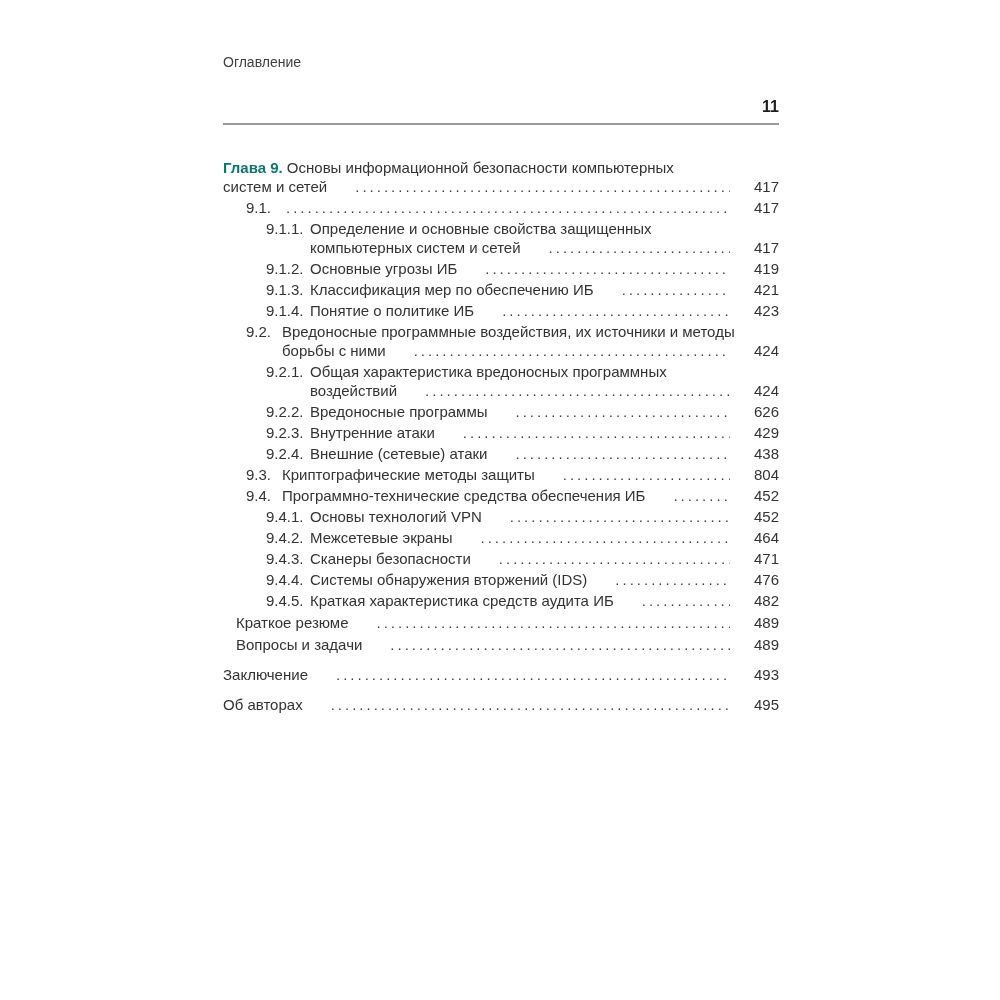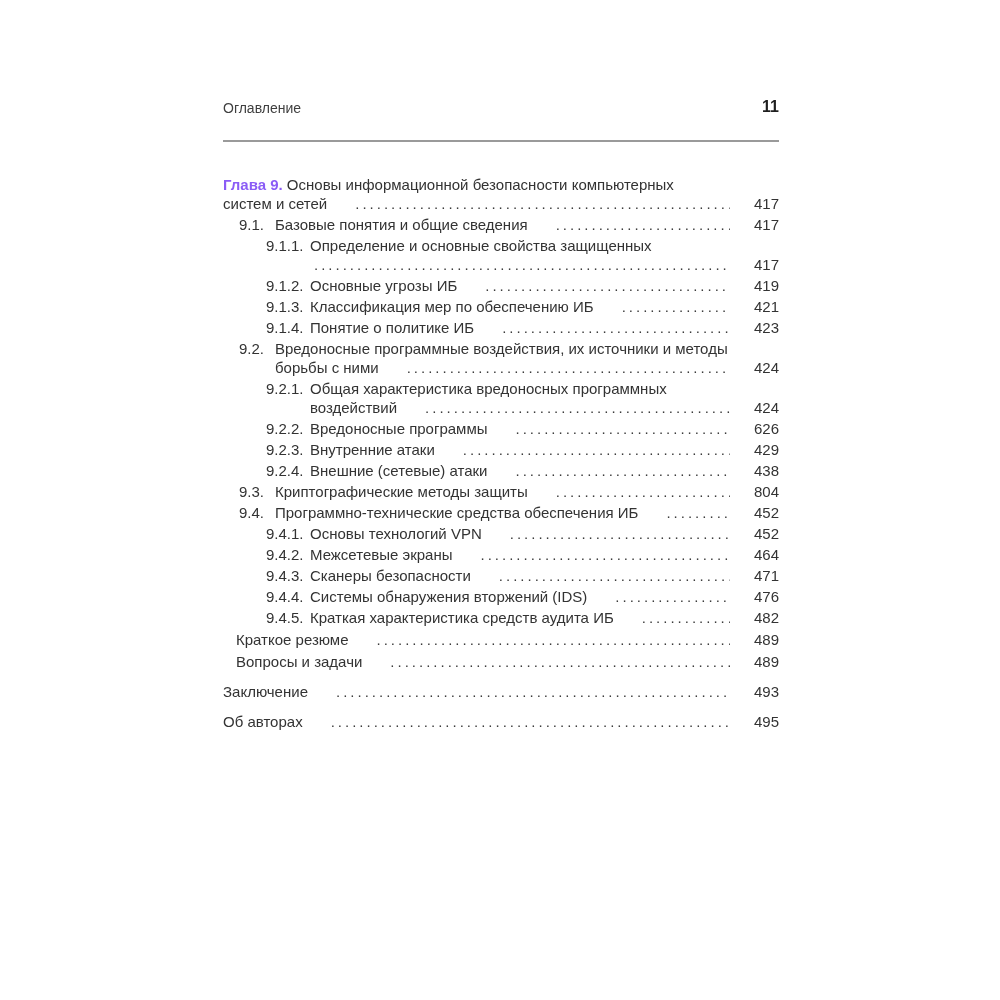--- a/index.html
+++ b/index.html
@@ -19,23 +19,23 @@
   .content {
     position: absolute;
     left: 223px;
     top: 0;
     width: 556px;
   }
   
   .running-header {
     margin-top: 54px;
     display: flex;
-    align-items: flex-end;
+    align-items: flex-start;
     justify-content: space-between;
-    padding-bottom: 24px;
+    padding-bottom: 7px;
     border-bottom: 2px solid #9a9a9a;
   }
   .running-title {
     font-size: 14px;
     color: #3f3f3f;
   }
   .folio {
     font-size: 16px;
     font-weight: bold;
     color: #1f1f1f;
@@ -52,33 +52,33 @@
     margin-bottom: 2px;
   }
   .entry .num {
     flex: none;
     white-space: nowrap;
   }
   .entry .body {
     flex: 1;
     min-width: 0;
   }
-  .t-l1 > .num { margin-left: 16px; width: 36px; }
+  .t-l1 > .num { margin-left: 23px; width: 36px; }
   .t-l2 > .num { margin-left: 43px; width: 44px; }
   .t-p1 { padding-left: 13px; }
   .gap-sm { margin-top: 3px; }
   .gap-lg { margin-top: 11px; }
   .line { }
   .line.last {
     display: flex;
     align-items: baseline;
     gap: 24px;
   }
   .txt { white-space: nowrap; }
-  .ch-label { font-weight: bold; color: #8b5cf6; }
+  .ch-label { font-weight: bold; color: #0f766e; }
   .leader {
     flex: 1;
     min-width: 8px;
     overflow: hidden;
     white-space: nowrap;
     text-align: right;
     letter-spacing: 3px;
     padding-left: 4px;
     color: #3c3c3c;
   }
@@ -107,31 +107,31 @@
               <span class="txt">систем и сетей</span>
               <span class="leader">................................................................................................................................................................</span>
               <span class="pageno">417</span>
             </div>
           </div>
         </div>
         <div class="entry t-l1">
           <span class="num">9.1.</span>
           <div class="body">
             <div class="line last">
-              <span class="txt">Базовые понятия и общие сведения</span>
               <span class="leader">................................................................................................................................................................</span>
               <span class="pageno">417</span>
             </div>
           </div>
         </div>
         <div class="entry t-l2">
           <span class="num">9.1.1.</span>
           <div class="body">
             <div class="line"><span class="txt">Определение и основные свойства защищенных</span></div>
             <div class="line last">
+              <span class="txt">компьютерных систем и сетей</span>
               <span class="leader">................................................................................................................................................................</span>
               <span class="pageno">417</span>
             </div>
           </div>
         </div>
         <div class="entry t-l2">
           <span class="num">9.1.2.</span>
           <div class="body">
             <div class="line last">
               <span class="txt">Основные угрозы ИБ</span>

